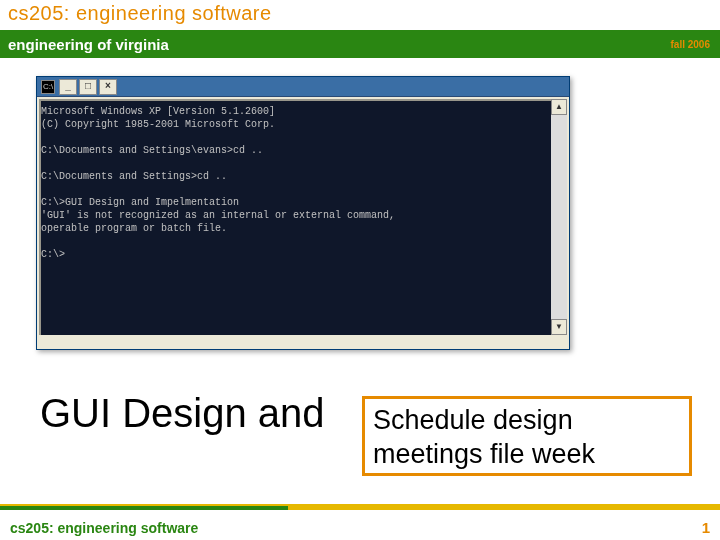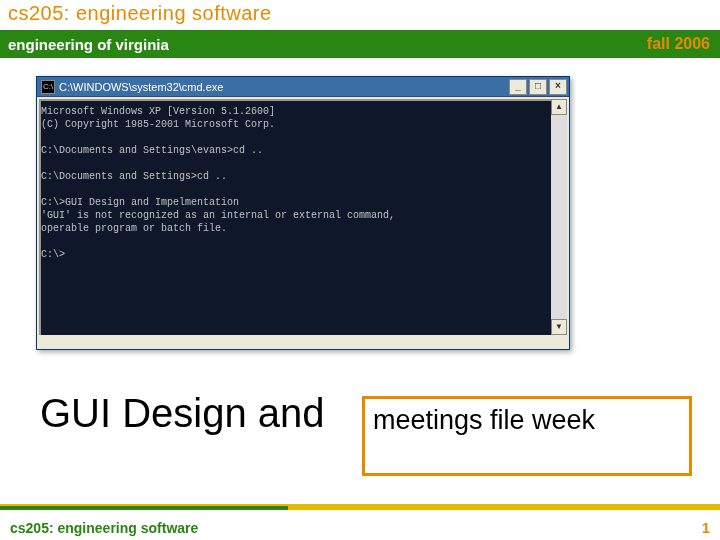--- a/index.html
+++ b/index.html
@@ -36,21 +36,21 @@
     height: 26px;
   }
   .univ {
     color: #ffffff;
     font-weight: bold;
     font-size: 15px;
   }
   .term {
     color: #e68a00;
     font-weight: bold;
-    font-size: 16px;
+    font-size: 10px;
   }
 
   
   .cmd-window {
     position: absolute;
     top: 76px;
     left: 36px;
     width: 534px;
     height: 274px;
     background: #ece9d8;
@@ -212,21 +212,20 @@
   </div>
   <div class="header-bottom">
     <span class="univ">engineering of virginia</span>
     <span class="term">fall 2006</span>
   </div>
 </div>
 
 <div class="cmd-window">
   <div class="cmd-titlebar">
     <div class="cmd-titlebar-icon">C:\</div>
-    <div class="cmd-title">C:\WINDOWS\system32\cmd.exe</div>
     <div class="cmd-buttons">
       <div class="cmd-btn">_</div>
       <div class="cmd-btn">□</div>
       <div class="cmd-btn">×</div>
     </div>
   </div>
   <div class="cmd-body">Microsoft Windows XP [Version 5.1.2600]
 (C) Copyright 1985-2001 Microsoft Corp.
 
 C:\Documents and Settings\evans&gt;cd ..
@@ -244,20 +243,21 @@
     <div class="cmd-scroll-btn">▼</div>
   </div>
   <div class="cmd-hscroll"></div>
 </div>
 
 <div class="main-title">
   <div>GUI Design and</div>
 </div>
 
 <div class="callout">
+  <div>Schedule design</div>
   <div>meetings file week</div>
 </div>
 
 <div class="footer-rule"></div>
 <div class="footer">
   <span class="footer-left">cs205: engineering software</span>
   <span class="footer-right">1</span>
 </div>
 
 </body></html>

